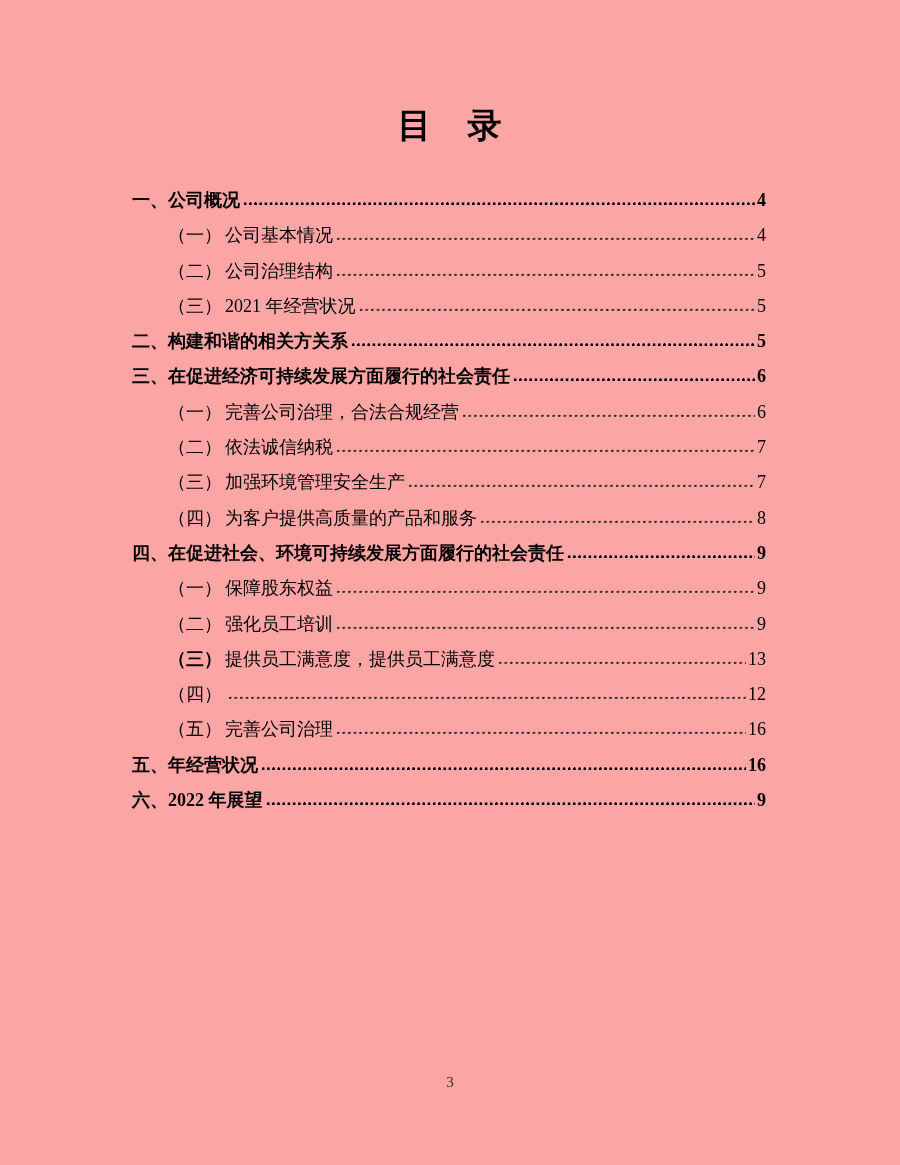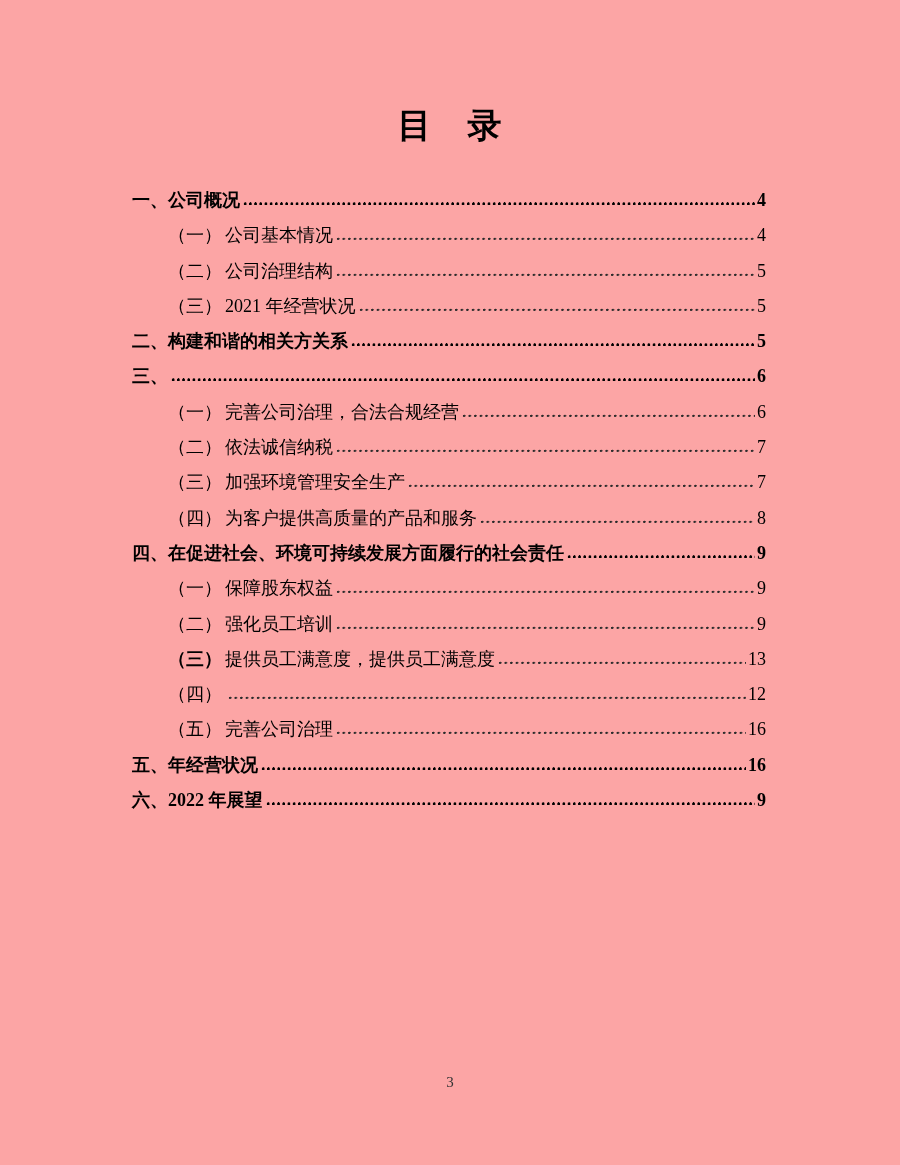--- a/index.html
+++ b/index.html
@@ -115,20 +115,21 @@
     <span class="entry-page">5</span>
   </div>
       <div class="toc-row lvl1 bold-all">
     <span class="entry-prefix">二、</span>
     <span class="entry-text">构建和谐的相关方关系</span>
     <span class="dot-leader"></span>
     <span class="entry-page">5</span>
   </div>
       <div class="toc-row lvl1 bold-all">
     <span class="entry-prefix">三、</span>
+    <span class="entry-text">在促进经济可持续发展方面履行的社会责任</span>
     <span class="dot-leader"></span>
     <span class="entry-page">6</span>
   </div>
       <div class="toc-row lvl2">
     <span class="entry-prefix">（一）</span>
     <span class="entry-text">完善公司治理，合法合规经营</span>
     <span class="dot-leader"></span>
     <span class="entry-page">6</span>
   </div>
       <div class="toc-row lvl2">

